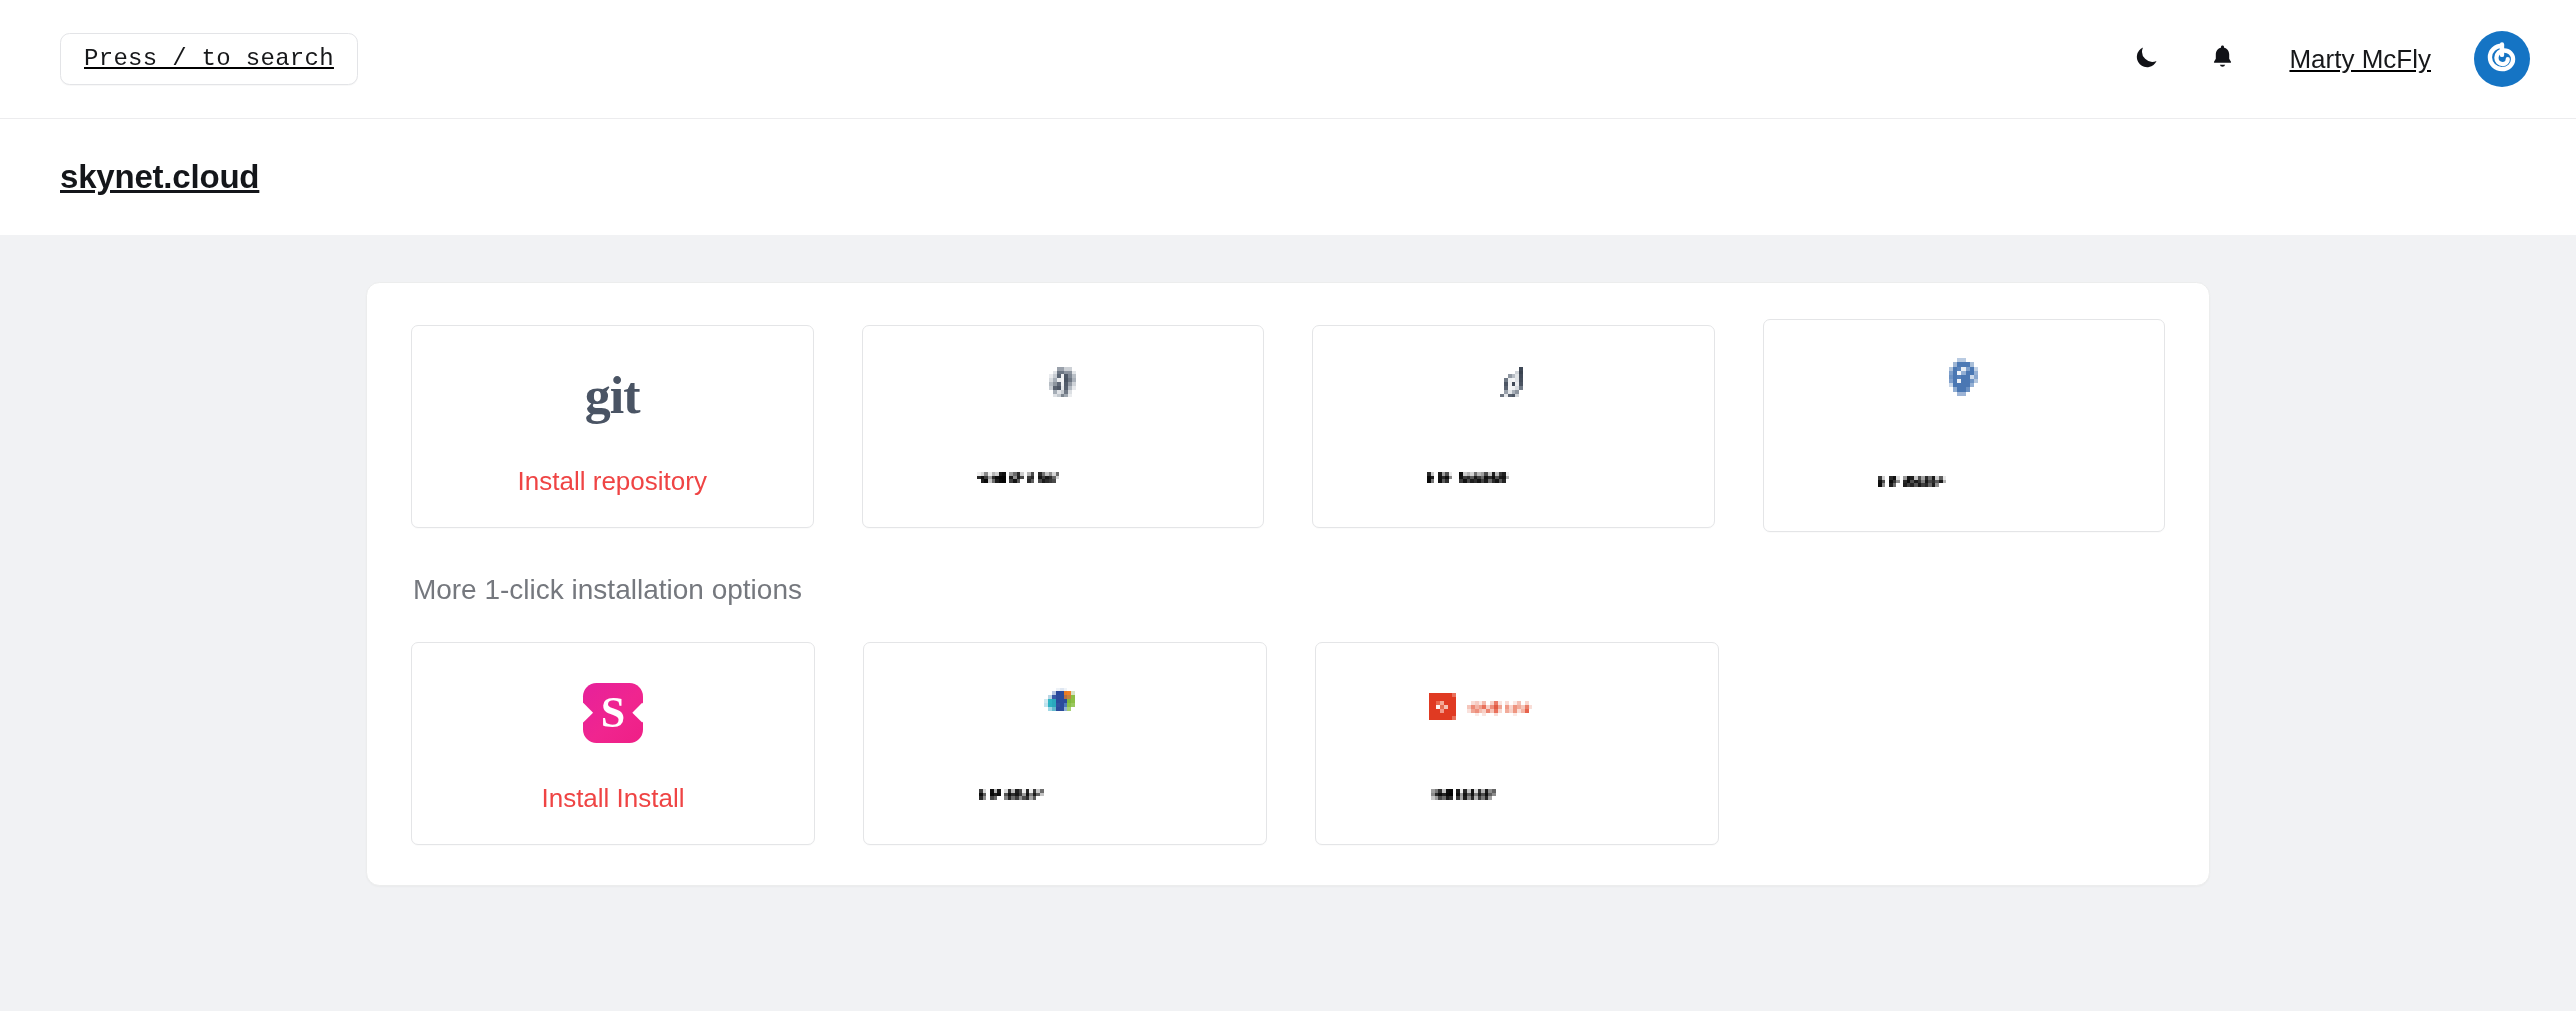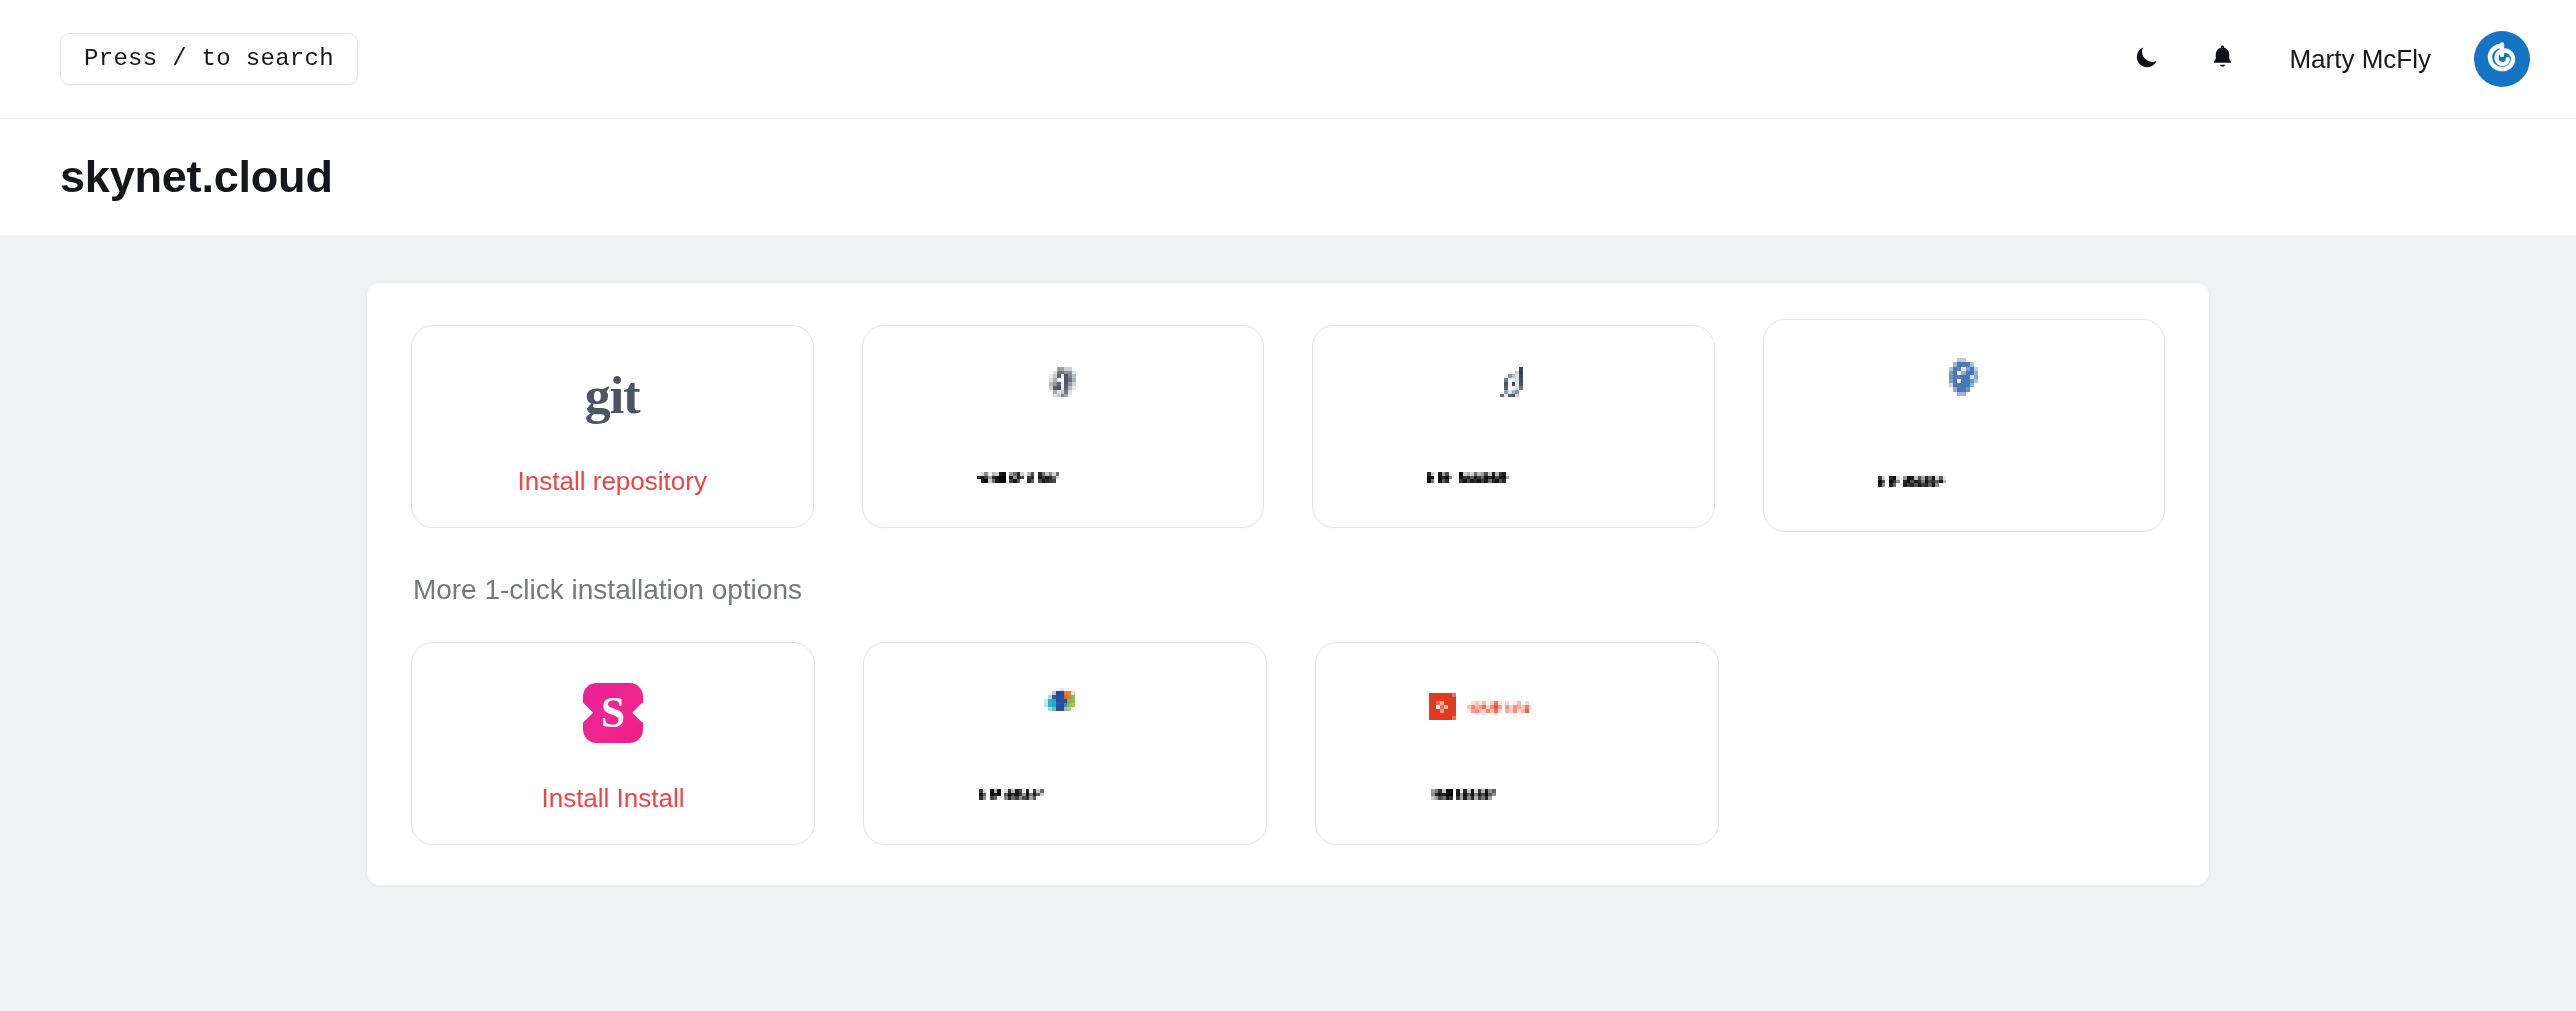--- a/index.html
+++ b/index.html
@@ -14,20 +14,21 @@
 
   
   .topbar {
     height: 119px;
     background: #ffffff;
     display: flex;
     align-items: center;
     justify-content: space-between;
     padding: 0 46px 0 60px;
     border-bottom: 1px solid #ececee;
+    text-decoration: underline;
   }
   .search-pill {
     border: 1px solid #e3e4e7;
     border-radius: 9.6px;
     background: #ffffff;
     padding: 12.5px 23px 13.4px 23px;
     font-family: "Liberation Mono", monospace;
     font-size: 24px;
     color: #17181a;
     letter-spacing: 0.3px;
@@ -65,24 +66,25 @@
 
   
   .title-strip {
     background: #ffffff;
     height: 116px;
     display: flex;
     align-items: center;
     padding-left: 60px;
   }
   .page-title {
-    font-size: 45px;
+    font-size: 33px;
     font-weight: bold;
     color: #14161a;
     letter-spacing: -0.2px;
+    text-decoration: underline;
   }
 
   
   .content {
     background: #f1f2f4;
     padding: 47px 0 0 0;
     height: calc(1012px - 119px - 116px);
   }
   .panel {
     margin-left: 366px;
@@ -95,21 +97,21 @@
   }
 
   .card-row {
     display: flex;
     gap: 48px;
   }
   .card {
     width: 404px;
     height: 203px;
     border: 1px solid #e4e5e7;
-    border-radius: 22px;
+    border-radius: 7px;
     background: #ffffff;
     display: flex;
     flex-direction: column;
     align-items: center;
     justify-content: space-between;
     padding: 35px 9.6px 33px 9.6px;
     cursor: pointer;
     box-shadow: 0 1px 1px rgba(16,24,40,0.02);
   }
   .card.tall { height: 213px; margin-top: -5.8px; }

